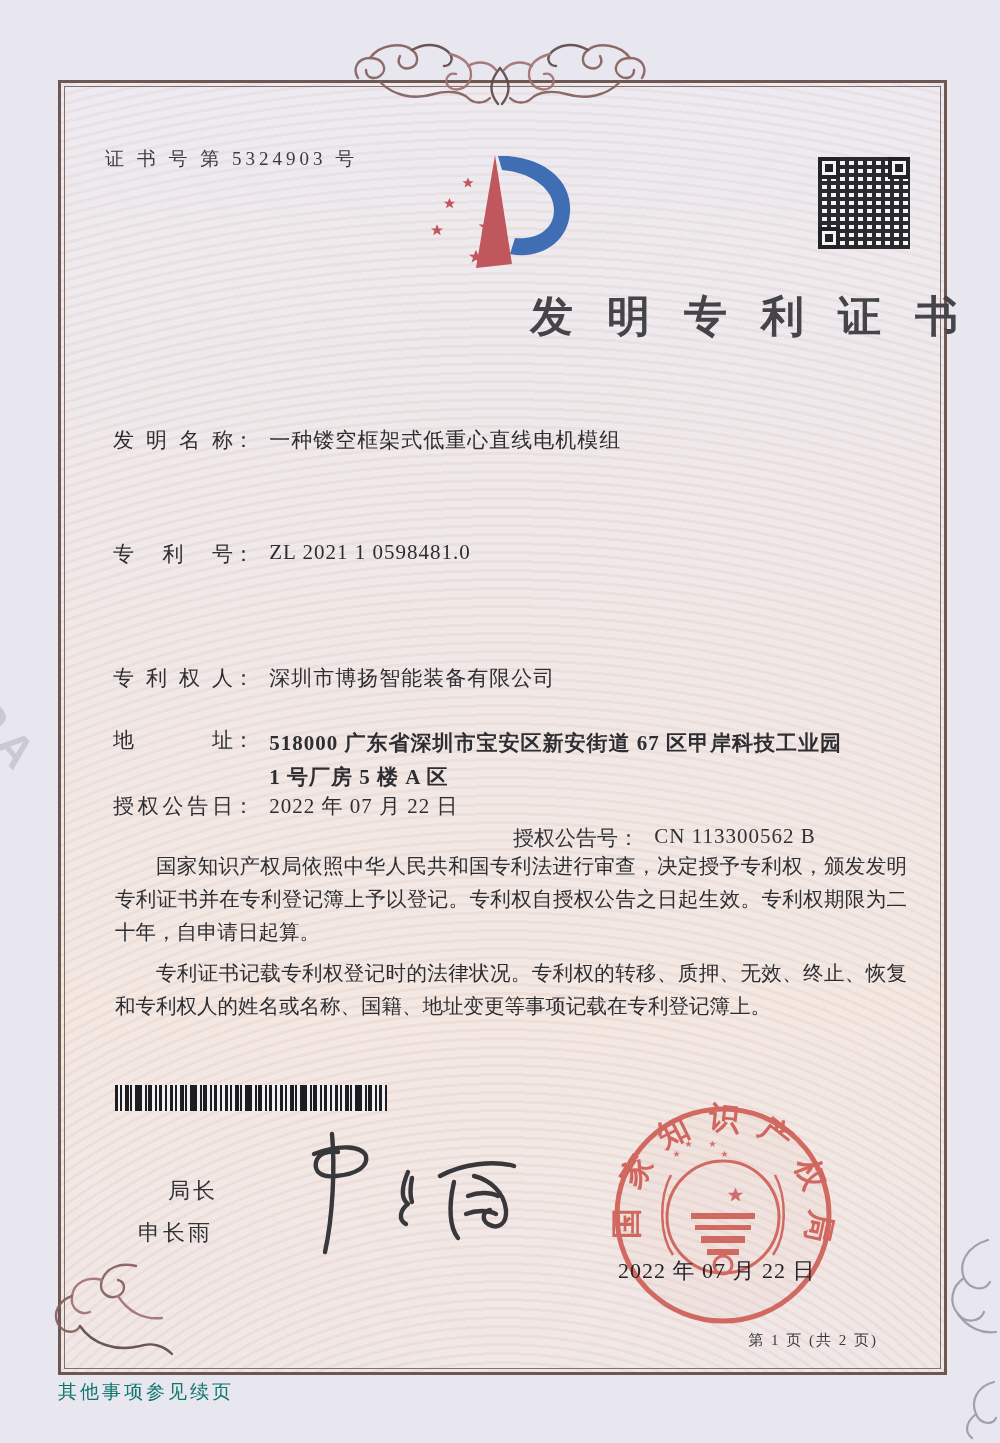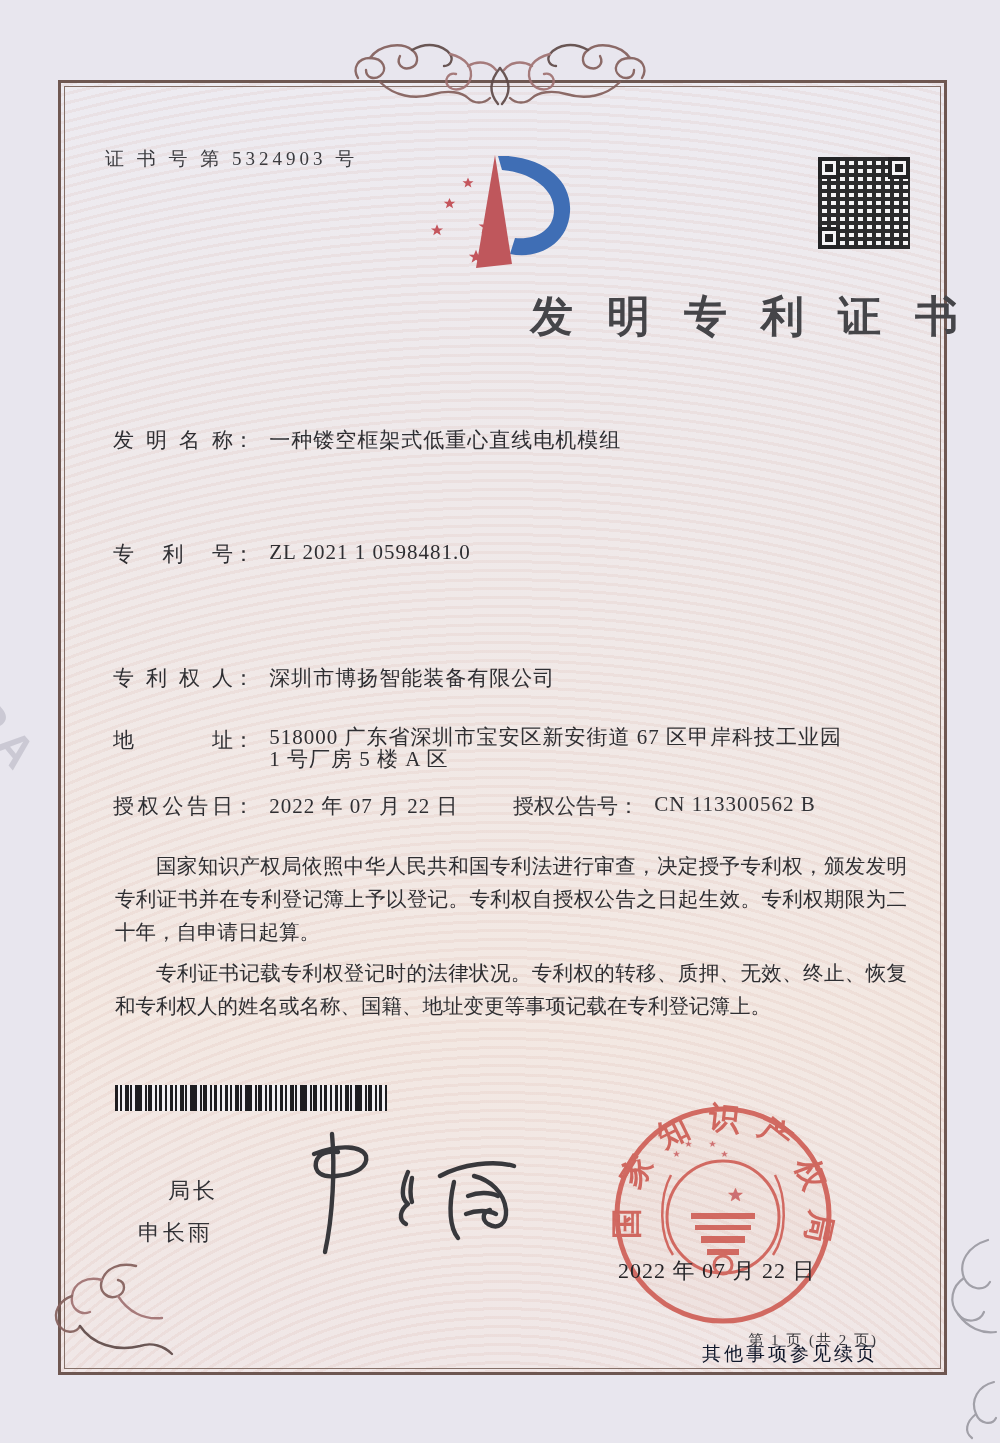--- a/index.html
+++ b/index.html
@@ -44,21 +44,21 @@
   .title{
     position:absolute;left:58px;top:288px;width:934px;
     text-align:right;font-size:43px;font-weight:bold;color:#454549;
     letter-spacing:34px;text-indent:34px;white-space:nowrap;
   }
   
   .frow{position:absolute;left:113px;font-size:21px;color:#2e2e32;white-space:nowrap;}
   .flabel{display:inline-block;width:120px;text-align:justify;text-align-last:justify;vertical-align:top;}
   .fcolon{display:inline-block;vertical-align:top;}
   .fvalue{display:inline-block;margin-left:10px;vertical-align:top;letter-spacing:1px;}
-  .fvalue.wrap{white-space:normal;width:588px;line-height:22px;}
+  .fvalue.wrap{white-space:normal;width:588px;line-height:34px;font-weight:bold;}
   .frow2{position:absolute;left:513px;font-size:21px;white-space:nowrap;}
   
   .body-text{
     position:absolute;left:115px;top:842px;width:792px;
     font-size:20.5px;line-height:33px;text-align:justify;color:#2e2e32;
   }
   .body-text p{margin:8px 0 2px 0;text-indent:2em;}
   
   .barcode{
     position:absolute;left:115px;top:1085px;width:272px;height:26px;
@@ -72,21 +72,21 @@
   .issuer-name{position:absolute;left:138px;top:1218px;font-size:22px;letter-spacing:3px;color:#333337;}
   .sig{position:absolute;left:262px;top:1126px;}
   
   .seal{position:absolute;left:607px;top:1097px;width:232px;height:240px;}
   .seal-date{
     position:absolute;left:618px;top:1256px;width:220px;
     font-size:22px;letter-spacing:1px;color:#242428;white-space:nowrap;
   }
   
   .page-info{position:absolute;left:58px;top:1331px;width:820px;text-align:right;font-size:15px;letter-spacing:2px;color:#3a3a3e;}
-  .cont-note{position:absolute;left:58px;top:1341px;width:820px;text-align:right;font-size:19px;letter-spacing:3px;color:#0f172a;}
+  .cont-note{position:absolute;left:58px;top:1379px;width:820px;text-align:left;font-size:19px;letter-spacing:3px;color:#0f766e;}
   .orn{position:absolute;pointer-events:none;}
 </style>
 </head>
 <body>
 
 <div class="page">
 
   <div class="wm" style="left:252px;top:148px;">CNIPA</div>
   <div class="wm" style="left:588px;top:398px;">CNIPA</div>
   <div class="wm" style="left:-74px;top:600px;">CNIPA</div>
@@ -165,21 +165,21 @@
     <span class="fvalue">深圳市博扬智能装备有限公司</span>
   </div>
   <div class="frow" style="top:726px;">
     <span class="flabel">地址</span><span class="fcolon">：</span>
     <span class="fvalue wrap">518000 广东省深圳市宝安区新安街道 67 区甲岸科技工业园 1 号厂房 5 楼 A 区</span>
   </div>
   <div class="frow" style="top:792px;">
     <span class="flabel">授权公告日</span><span class="fcolon">：</span>
     <span class="fvalue">2022 年 07 月 22 日</span>
   </div>
-  <div class="frow2" style="top:792px;">
+  <div class="frow2" style="top:824px;">
     <span>授权公告号</span><span>：</span>
     <span class="fvalue">CN 113300562 B</span>
   </div>
 
   <div class="qr">
     <div class="finder f-tl"></div>
     <div class="finder f-tr"></div>
     <div class="finder f-bl"></div>
   </div>
 

